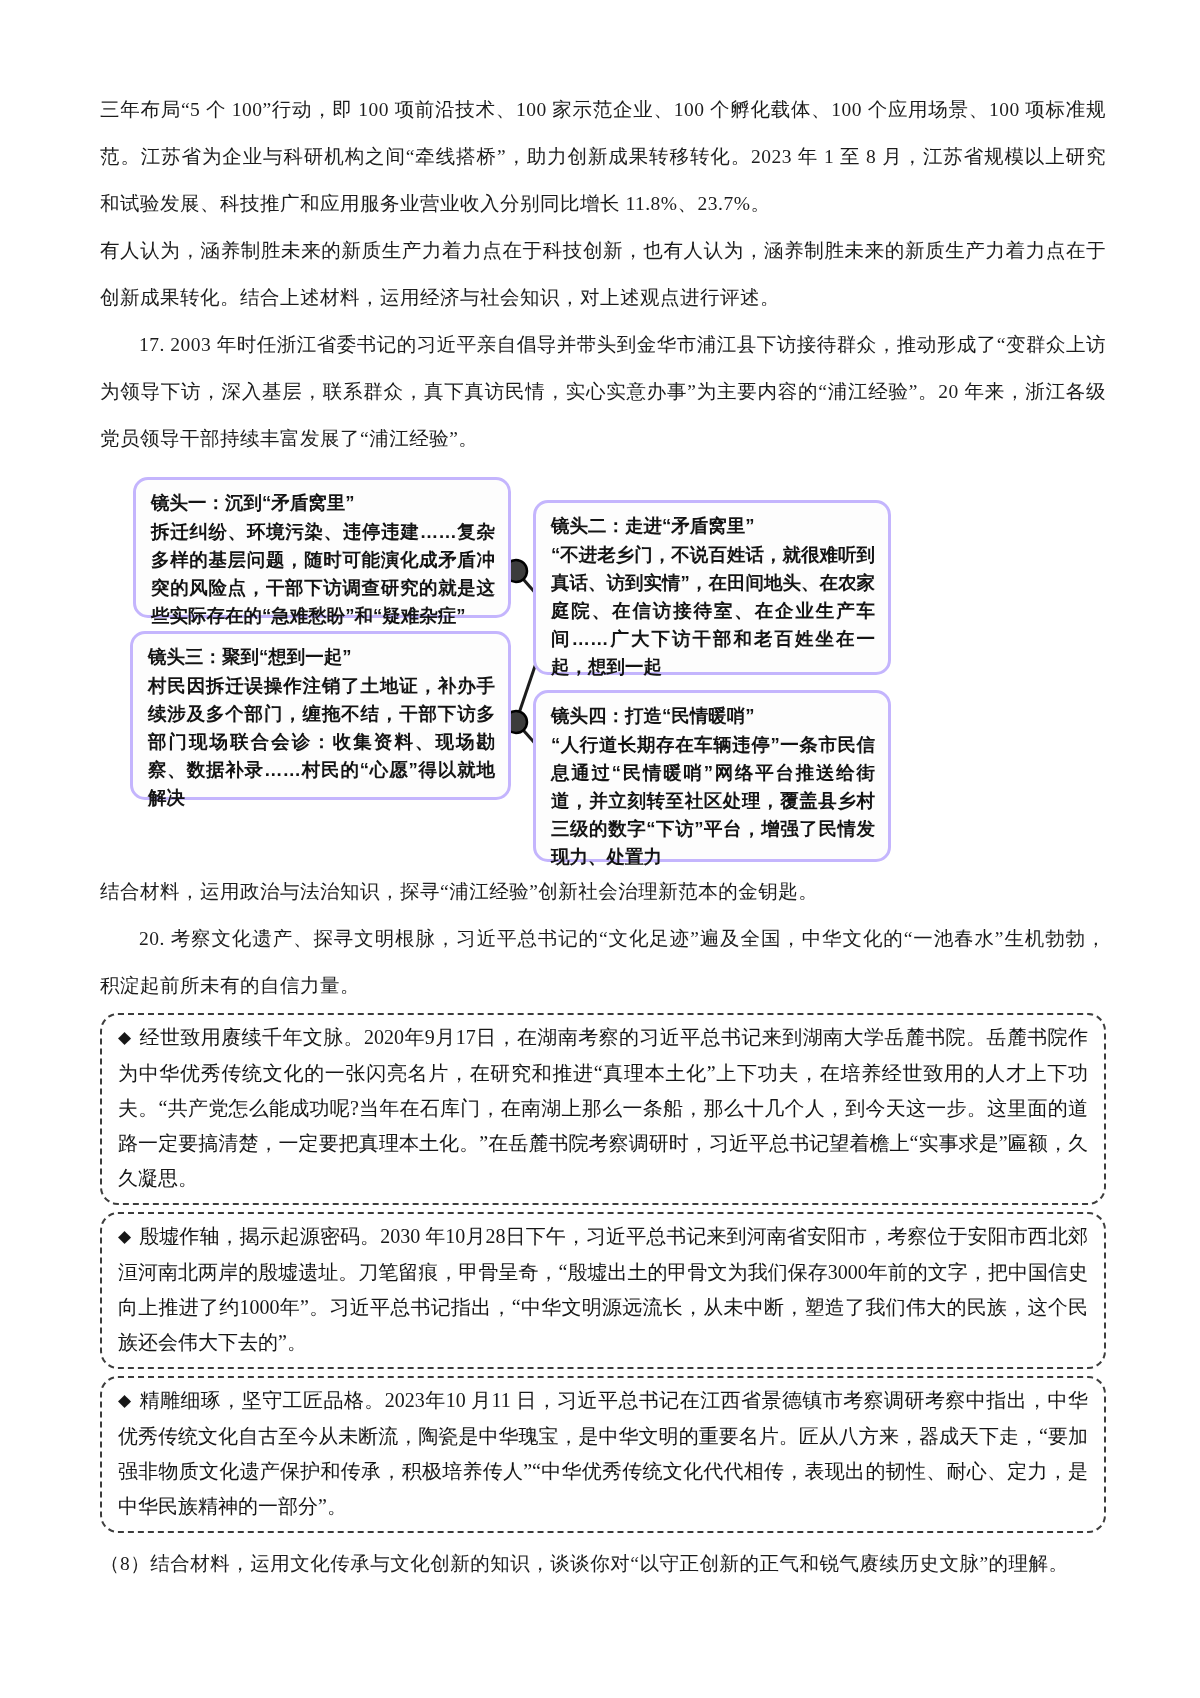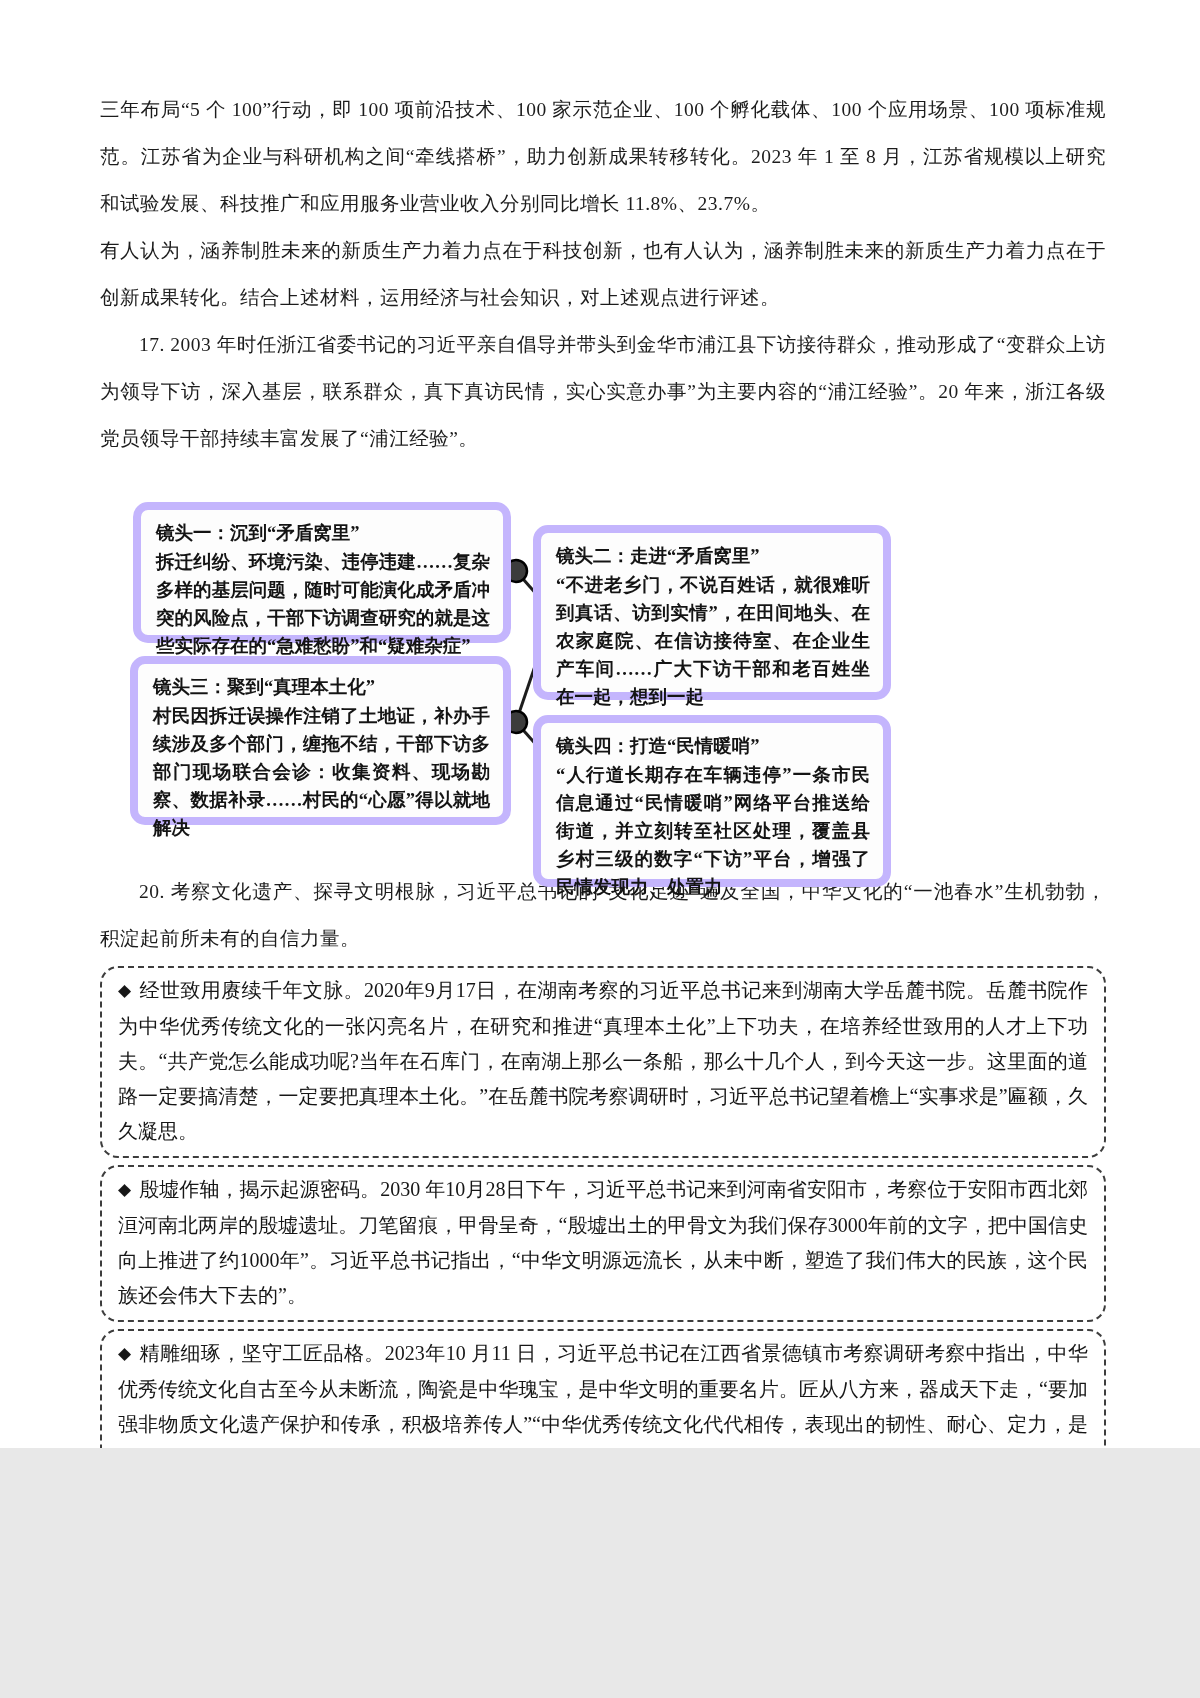--- a/index.html
+++ b/index.html
@@ -1,18 +1,18 @@
 <!DOCTYPE html>
 <html><head>
 <meta charset="utf-8">
 <style>
   html,body{margin:0;padding:0;background:#e8e8e8;}
   .page{
     position:relative;
-    width:1200px;height:1448px;
+    width:1200px;height:1698px;
     margin:0 auto;
     background:#ffffff;
     font-family:"Liberation Serif","DejaVu Serif",serif;
     color:#1c1c1c;
     overflow:hidden;
   }
   .content{
     position:absolute;
     left:100px; right:94px; top:86px;
   }
@@ -26,32 +26,31 @@
   .indent{text-indent:2em;}
 
   
   .diagram{
     position:relative;
     height:398px;
     margin:2px 0 6px 0;
   }
   .lens-box{
     position:absolute;
-    border:8px solid #c4b5fd;
+    border:3px solid #c4b5fd;
     border-radius:15px;
     background:#fdfdfd;
     padding:9px 13px 6px 15px;
     font-weight:bold;
     font-size:18.5px;
     line-height:28px;
     text-align:justify;
     box-sizing:border-box;
-    font-family:Liberation Serif, serif;
+    font-family:Liberation Sans, sans-serif;
     color:#141414;
-    margin-top:25px;
   }
   .lens-title{margin-bottom:1px; white-space:nowrap;}
   .lens-body{}
   .box1{left:33px;  top:13px;  width:378px; height:141px;}
   .box2{left:433px; top:36px;  width:358px; height:175px;}
   .box3{left:30px;  top:167px; width:381px; height:169px;}
   .box4{left:433px; top:226px; width:358px; height:172px;}
   .connector-svg{position:absolute;left:0;top:0;width:100%;height:100%;pointer-events:none;}
 
   
@@ -104,29 +103,30 @@
 
       <div class="lens-box box1">
         <div class="lens-title">镜头一：沉到“矛盾窝里”</div>
         <div class="lens-body">拆迁纠纷、环境污染、违停违建……复杂多样的基层问题，随时可能演化成矛盾冲突的风险点，干部下访调查研究的就是这些实际存在的“急难愁盼”和“疑难杂症”</div>
       </div>
       <div class="lens-box box2">
         <div class="lens-title">镜头二：走进“矛盾窝里”</div>
         <div class="lens-body">“不进老乡门，不说百姓话，就很难听到真话、访到实情”，在田间地头、在农家庭院、在信访接待室、在企业生产车间……广大下访干部和老百姓坐在一起，想到一起</div>
       </div>
       <div class="lens-box box3">
-        <div class="lens-title">镜头三：聚到“真理本土化”</div>
+        <div class="lens-title">镜头三：聚到“想到一起”</div>
         <div class="lens-body">村民因拆迁误操作注销了土地证，补办手续涉及多个部门，缠拖不结，干部下访多部门现场联合会诊：收集资料、现场勘察、数据补录……村民的“心愿”得以就地解决</div>
       </div>
       <div class="lens-box box4">
         <div class="lens-title">镜头四：打造“民情暖哨”</div>
         <div class="lens-body">“人行道长期存在车辆违停”一条市民信息通过“民情暖哨”网络平台推送给街道，并立刻转至社区处理，覆盖县乡村三级的数字“下访”平台，增强了民情发现力、处置力</div>
       </div>
     </div>
 
+    <p class="para">结合材料，运用政治与法治知识，探寻“浦江经验”创新社会治理新范本的金钥匙。</p>
     <p class="para indent">20. 考察文化遗产、探寻文明根脉，习近平总书记的“文化足迹”遍及全国，中华文化的“一池春水”生机勃勃，积淀起前所未有的自信力量。</p>
 
     <div class="materials">
       <div class="material">
         <span class="bullet">◆</span><span>经世致用赓续千年文脉。2020年9月17日，在湖南考察的习近平总书记来到湖南大学岳麓书院。岳麓书院作为中华优秀传统文化的一张闪亮名片，在研究和推进“真理本土化”上下功夫，在培养经世致用的人才上下功夫。“共产党怎么能成功呢?当年在石库门，在南湖上那么一条船，那么十几个人，到今天这一步。这里面的道路一定要搞清楚，一定要把真理本土化。”在岳麓书院考察调研时，习近平总书记望着檐上“实事求是”匾额，久久凝思。</span>
       </div>
       <div class="material">
         <span class="bullet">◆</span><span>殷墟作轴，揭示起源密码。2030 年10月28日下午，习近平总书记来到河南省安阳市，考察位于安阳市西北郊洹河南北两岸的殷墟遗址。刀笔留痕，甲骨呈奇，“殷墟出土的甲骨文为我们保存3000年前的文字，把中国信史向上推进了约1000年”。习近平总书记指出，“中华文明源远流长，从未中断，塑造了我们伟大的民族，这个民族还会伟大下去的”。</span>
       </div>
       <div class="material">

